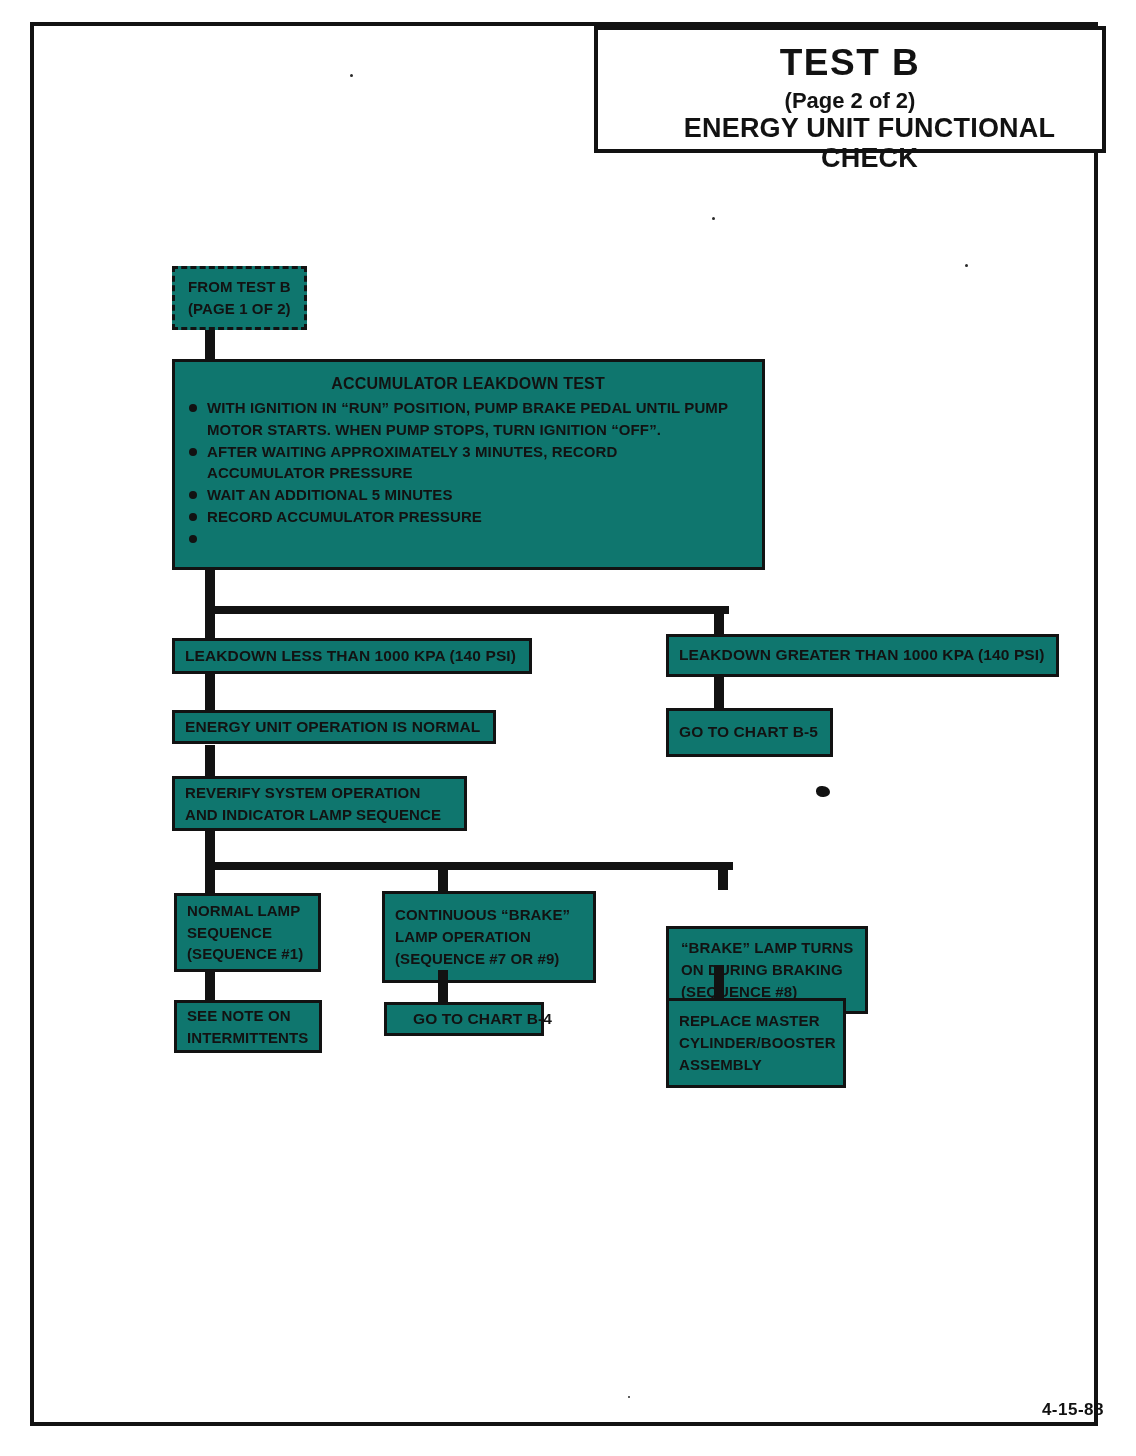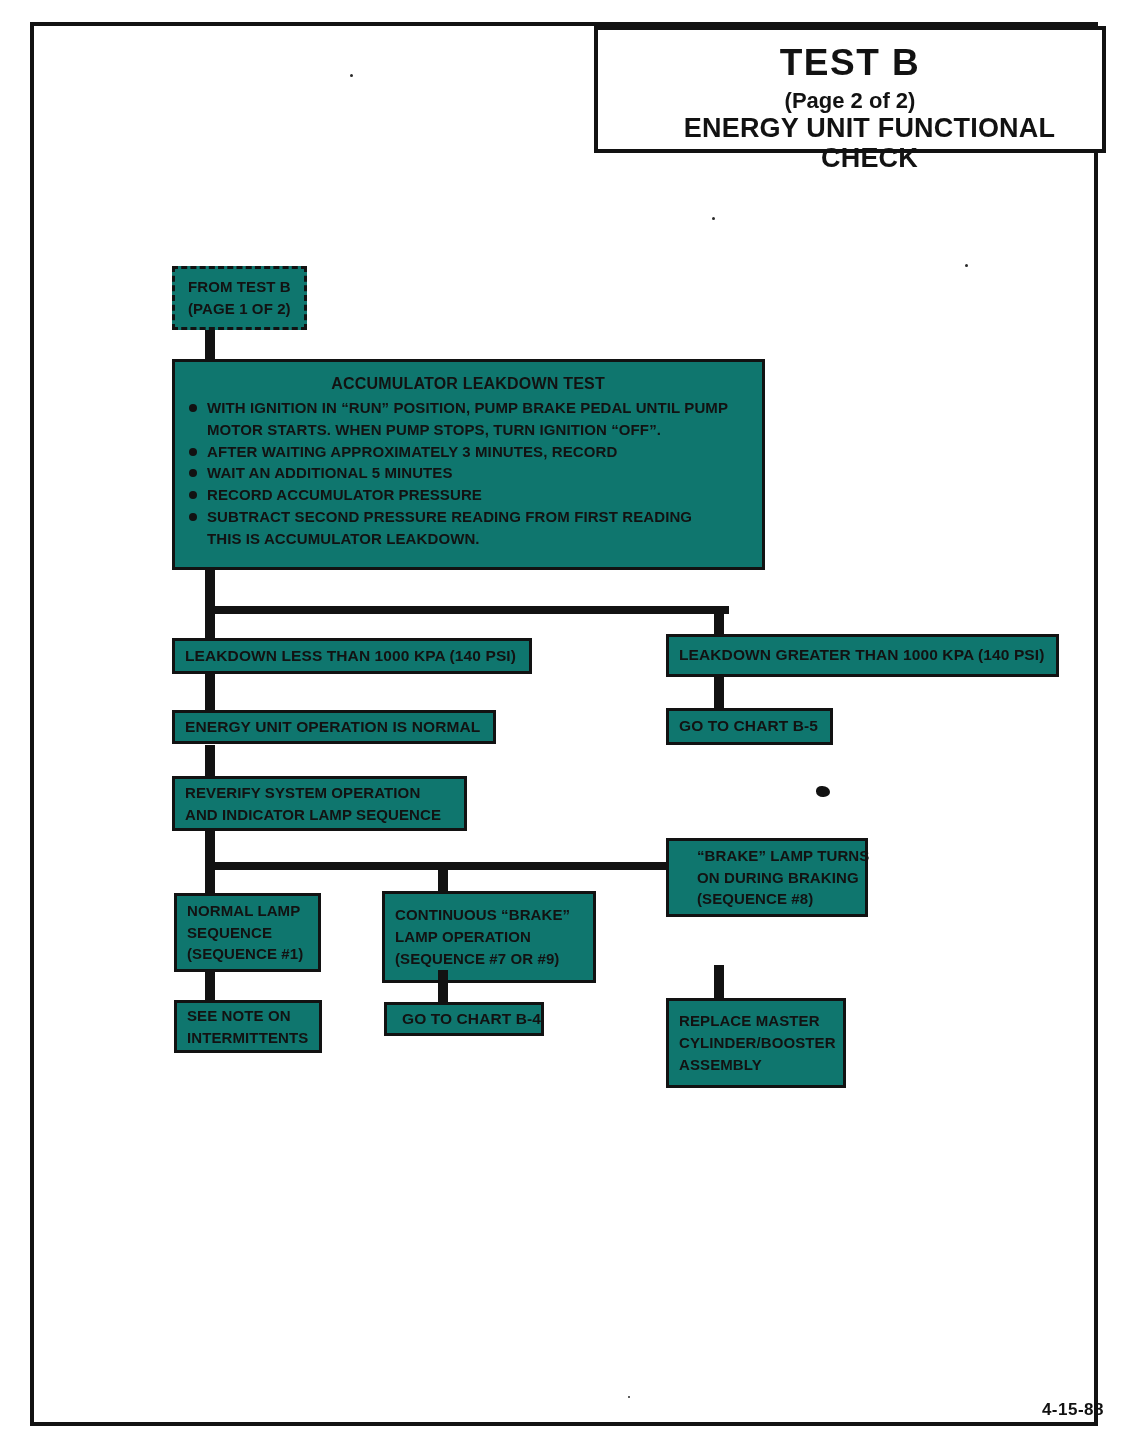--- a/index.html
+++ b/index.html
@@ -79,57 +79,54 @@
       <span class="bullet-dot"></span>
       <div class="bullet-lines">
         <div class="ln">WITH IGNITION IN “RUN” POSITION, PUMP BRAKE PEDAL UNTIL PUMP</div>
         <div class="ln">MOTOR STARTS.  WHEN PUMP STOPS, TURN IGNITION “OFF”.</div>
       </div>
     </div>
     <div class="bullet-row">
       <span class="bullet-dot"></span>
       <div class="bullet-lines">
         <div class="ln">AFTER WAITING APPROXIMATELY 3 MINUTES, RECORD</div>
+        <div class="ln">ACCUMULATOR PRESSURE</div>
       </div>
     </div>
     <div class="bullet-row">
       <span class="bullet-dot"></span>
       <div class="bullet-lines">
         <div class="ln">WAIT AN ADDITIONAL 5 MINUTES</div>
       </div>
     </div>
     <div class="bullet-row">
       <span class="bullet-dot"></span>
       <div class="bullet-lines">
         <div class="ln">RECORD ACCUMULATOR PRESSURE</div>
       </div>
     </div>
     <div class="bullet-row">
       <span class="bullet-dot"></span>
-      <div class="bullet-lines">
-        <div class="ln">SUBTRACT SECOND PRESSURE READING FROM FIRST READING</div>
-        <div class="ln">THIS IS ACCUMULATOR LEAKDOWN.</div>
-      </div>
     </div>
   </div>
 
   <div class="fbox vcenter" style="left:172px; top:638px; width:360px; height:36px; padding-left:10px; font-size:15.5px;">
     <div class="ln">LEAKDOWN LESS THAN 1000 KPA (140 PSI)</div>
   </div>
   <div class="fbox vcenter" style="left:666px; top:634px; width:393px; height:43px; padding-left:10px; font-size:15.5px;">
     <div class="ln">LEAKDOWN GREATER THAN 1000 KPA (140 PSI)</div>
   </div>
 
   <div class="conn" style="left:205px; top:674px; width:10px; height:36px;"></div>
   <div class="conn" style="left:714px; top:677px; width:10px; height:31px;"></div>
 
   <div class="fbox vcenter" style="left:172px; top:710px; width:324px; height:34px; padding-left:10px; font-size:15.5px;">
     <div class="ln">ENERGY UNIT OPERATION IS NORMAL</div>
   </div>
-  <div class="fbox vcenter" style="left:666px; top:708px; width:167px; height:37px; padding-left:10px; font-size:15.5px;">
+  <div class="fbox vcenter" style="left:666px; top:708px; width:167px; height:49px; padding-left:10px; font-size:15.5px;">
     <div class="ln">GO TO CHART B-5</div>
   </div>
 
   <div class="conn" style="left:205px; top:745px; width:10px; height:31px;"></div>
 
   <div class="fbox vcenter" style="left:172px; top:776px; width:295px; height:55px; padding-left:10px;">
     <div class="ln">REVERIFY SYSTEM OPERATION</div>
     <div class="ln">AND INDICATOR LAMP SEQUENCE</div>
   </div>
 
@@ -141,35 +138,35 @@
   <div class="fbox vcenter" style="left:174px; top:893px; width:147px; height:79px; padding-left:10px;">
     <div class="ln">NORMAL LAMP</div>
     <div class="ln">SEQUENCE</div>
     <div class="ln">(SEQUENCE #1)</div>
   </div>
   <div class="fbox vcenter" style="left:382px; top:891px; width:214px; height:92px; padding-left:10px;">
     <div class="ln">CONTINUOUS “BRAKE”</div>
     <div class="ln">LAMP OPERATION</div>
     <div class="ln">(SEQUENCE #7 OR #9)</div>
   </div>
-  <div class="fbox vcenter" style="left:666px; top:838px; width:202px; height:79px; padding-left:28px;">
+  <div class="fbox vcenter" style="left:666px; top:926px; width:202px; height:88px; padding-left:12px;">
     <div class="ln">“BRAKE” LAMP TURNS</div>
     <div class="ln">ON DURING BRAKING</div>
     <div class="ln">(SEQUENCE #8)</div>
   </div>
 
   <div class="conn" style="left:205px; top:972px; width:10px; height:28px;"></div>
   <div class="conn" style="left:438px; top:970px; width:10px; height:32px;"></div>
   <div class="conn" style="left:714px; top:965px; width:10px; height:33px;"></div>
 
   <div class="fbox vcenter" style="left:174px; top:1000px; width:148px; height:53px; padding-left:10px;">
     <div class="ln">SEE NOTE ON</div>
     <div class="ln">INTERMITTENTS</div>
   </div>
-  <div class="fbox vcenter" style="left:384px; top:1002px; width:160px; height:34px; padding-left:10px; font-size:15.5px;align-items:flex-end;">
+  <div class="fbox vcenter" style="left:384px; top:1002px; width:160px; height:34px; padding-left:26px; font-size:15.5px;">
     <div class="ln">GO TO CHART B-4</div>
   </div>
   <div class="fbox vcenter" style="left:666px; top:998px; width:180px; height:90px; padding-left:10px;">
     <div class="ln">REPLACE MASTER</div>
     <div class="ln">CYLINDER/BOOSTER</div>
     <div class="ln">ASSEMBLY</div>
   </div>
 
   <div class="footer-date">4-15-88</div>
 

